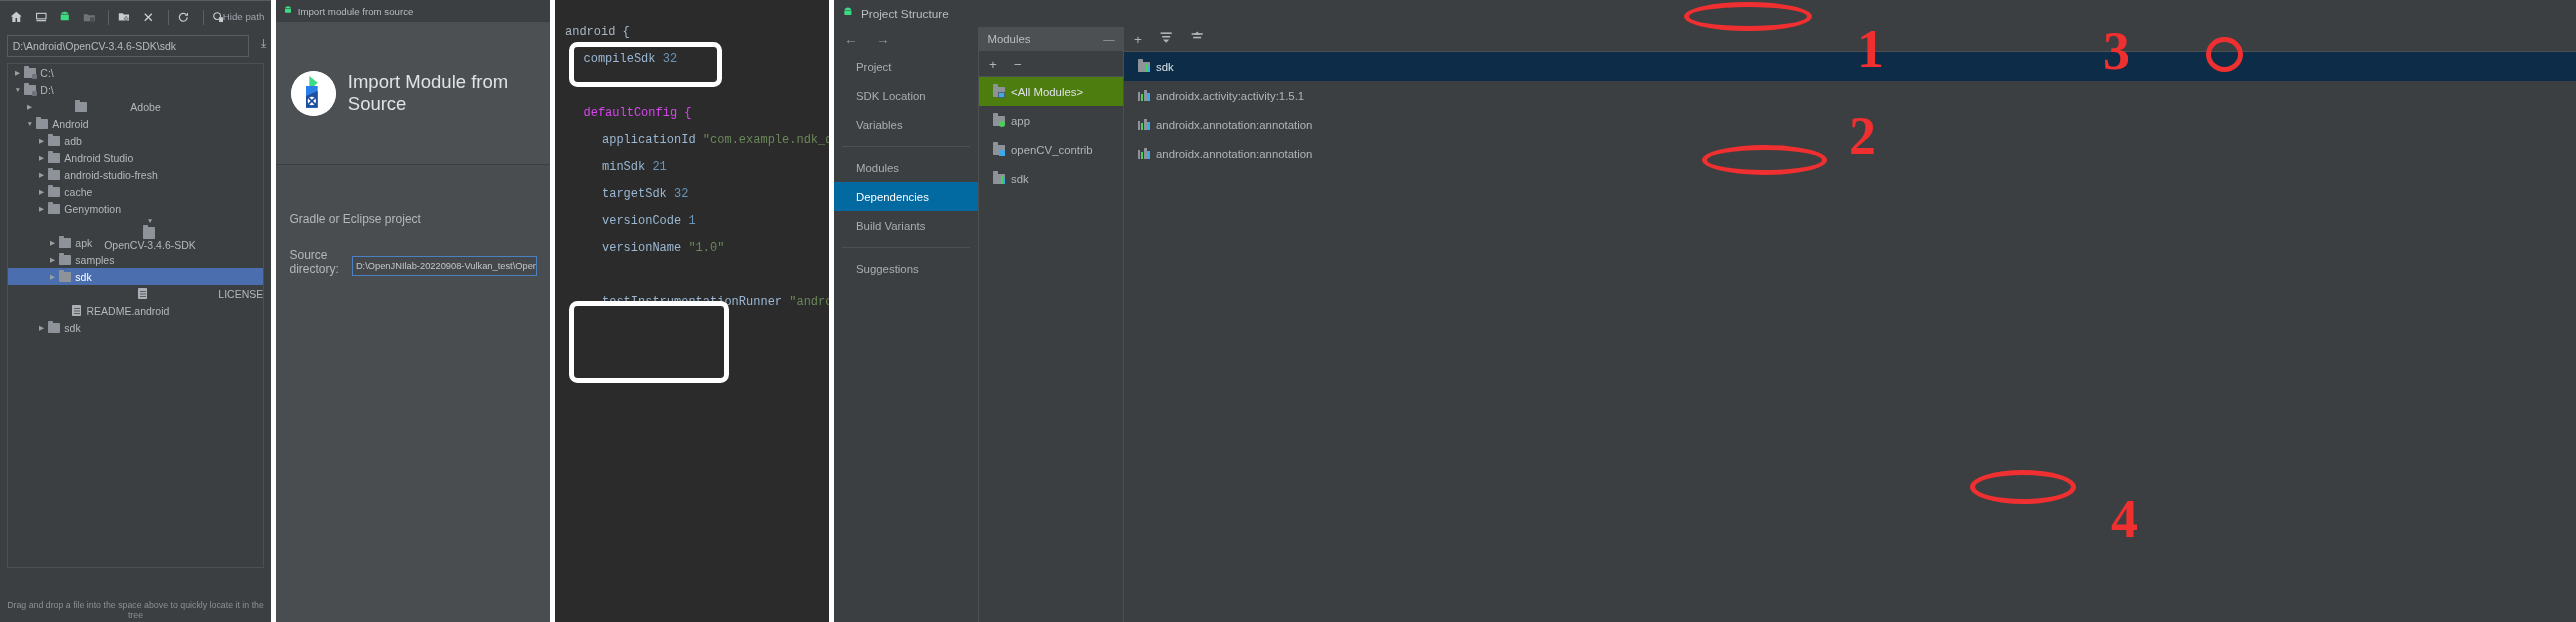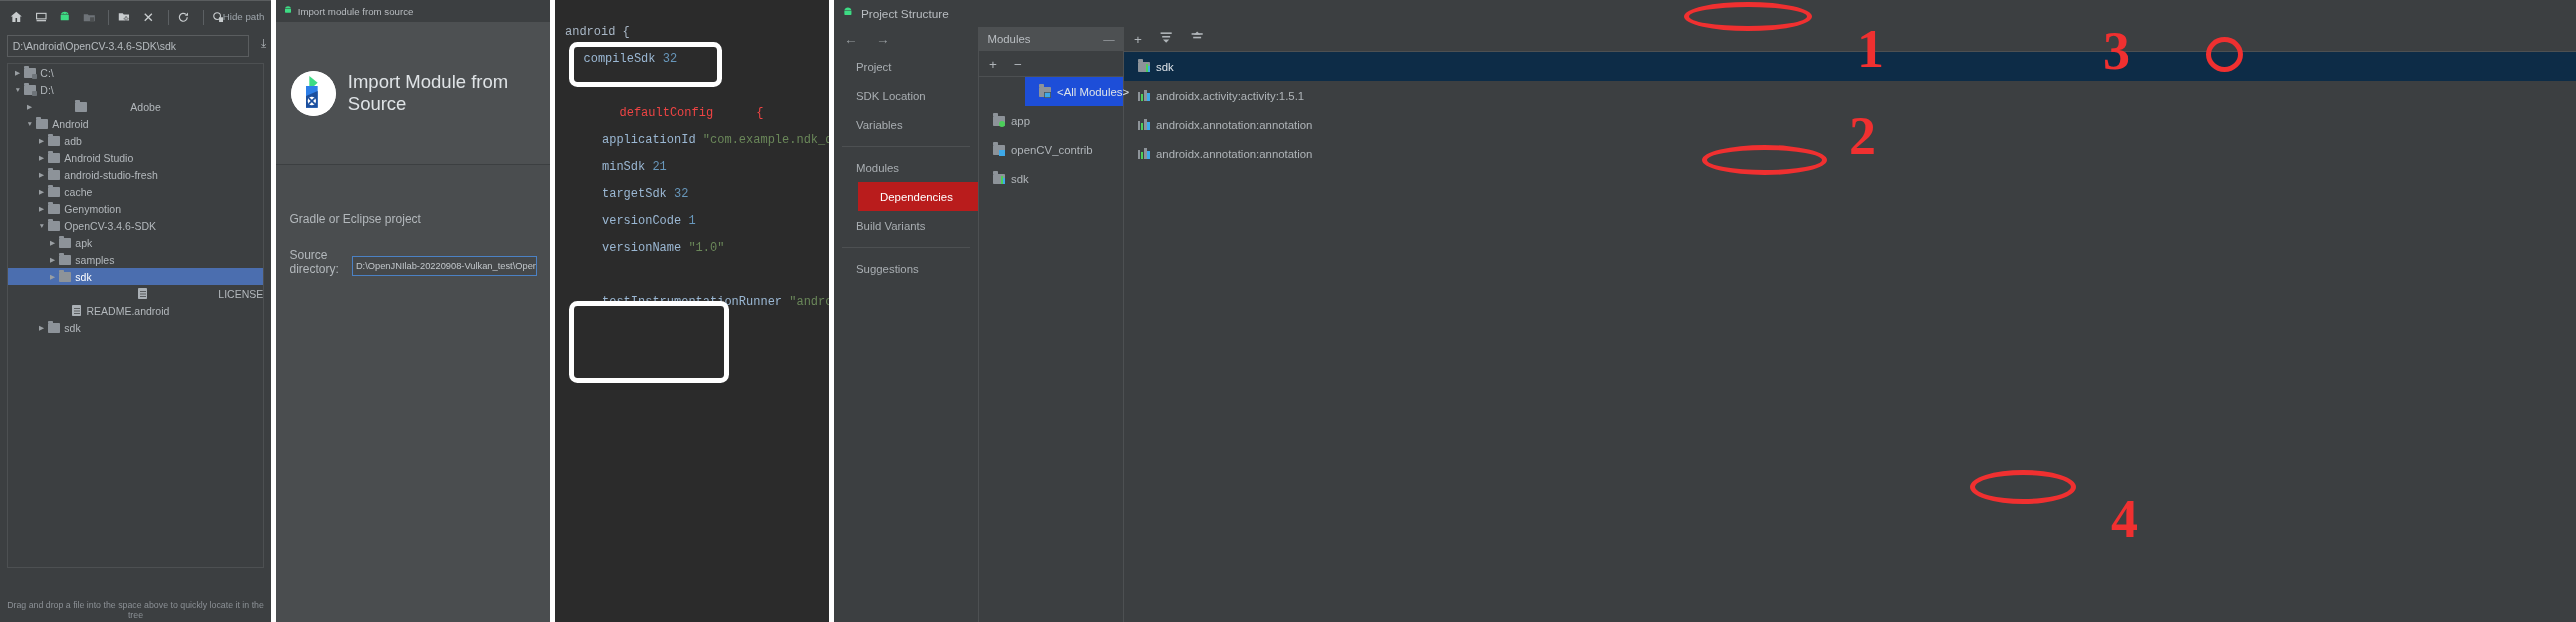--- a/index.html
+++ b/index.html
@@ -59,49 +59,49 @@
   #p2 .body { padding:0 13.5px; position:relative; height:458px; }
   #p2 .lbl { font-size:12px; color:#b3b8bc; }
   #p2 .field-row { display:flex; align-items:flex-end; }
   #p2 .srcbox { flex:1; height:20px; background:#45484a; border:1.7px solid #4b81c4;
      display:flex; align-items:center; padding:0 3.4px; font-size:9.3px;
      color:#c2c7cb; overflow:hidden; white-space:nowrap; }
 
   
   #p3 { width:274px; background:#2b2b2b; }
   #p3 .code { padding:18.5px 0 0 10px; font-family:"Liberation Mono", monospace;
-     font-size:12px; line-height:27px; white-space:pre; } .k-fn { color:#ef4444;margin-left:36px; } .k-id { color:#a9b7c6; }
+     font-size:12px; line-height:27px; white-space:pre; } .k-fn { color:#d946ef; } .k-id { color:#a9b7c6; }
   .k-num { color:#6897bb; } .k-str { color:#6a8759; } .k-prop { color:#9bb8d4; }
 
   
   #p4 { flex:1; background:#3c3f41; }
   #p4 .pstitle { height:27px; display:flex; align-items:center; padding-left:8.4px;
      font-size:11.8px; color:#b9bdc1; }
   #p4 .psbody { display:flex; height:596px; }
   #p4 .nav { width:145px; background:#3c3f41; border-right:0.8px solid #4d5052;
      position:relative; }
   #p4 .navbtns { height:25px; display:flex; align-items:center; gap:18.5px;
      padding-left:10px; color:#9a9fa3; font-size:13.5px; }
   #p4 .navitem { height:29px; display:flex; align-items:center; padding-left:22px;
      font-size:11.4px; color:#a9aeb2; }
-  #p4 .navitem.sel { background:#b91c1c; color:#fff;margin-left:24px; }
+  #p4 .navitem.sel { background:#0369a1; color:#fff; }
   #p4 .navdiv { height:0.8px; background:#4d5052; margin:6.7px 8.4px; }
   #p4 .cols { flex:1; display:flex; }
   #p4 .col { display:flex; flex-direction:column; }
   #p4 .colhdr { height:25px; background:#4d5052; display:flex; align-items:center;
      padding:0 8.4px; font-size:11.4px; color:#b9bdc1; justify-content:space-between;
      border-bottom:0.8px solid #3c3f41; }
   #p4 .colbar { height:25px; display:flex; align-items:center; gap:17px;
      padding:0 10px; color:#b0b5b9; font-size:13.5px;
      border-bottom:0.8px solid #4d5052; }
   #p4 .modcol { width:145px; border-right:0.8px solid #4d5052; }
   #p4 .depcol { flex:1; }
   #p4 .litem { height:29px; display:flex; align-items:center; padding-left:13.5px;
      font-size:11.4px; color:#b0b5b9; white-space:nowrap; }
-  #p4 .litem.sel { background:#1d4ed8; color:#dde3e8;margin-left:46px; }
+  #p4 .litem.sel { background:#4d7c0f; color:#dde3e8; }
   #p4 .litem.sel2 { background:#0d2c47; color:#dde3e8; }
 
   .ico-mod { width:12.6px; height:10px; background:#8d9399; margin-right:5.9px;
      position:relative; flex:0 0 12.6px; border-radius:0.8px; }
   .ico-mod:before { content:""; position:absolute; top:-2.5px; left:0; width:5.9px;
      height:2.5px; background:#8d9399; border-radius:0.8px 0.8px 0 0; }
   .ico-mod.green:after { content:""; position:absolute; right:0px; bottom:-1.7px;
      width:5.9px; height:5.9px; border-radius:50%; background:#4ccf5a; }
   .ico-mod.blue:after { content:""; position:absolute; right:0px; bottom:-1.7px;
      width:5.9px; height:5.9px; background:#3ea9e8; }
@@ -235,21 +235,21 @@
         <div class="trow" style="padding-left: 29px;">
           <span class="arrow">▶</span>
           <span class="fico"></span>
           <span>cache</span>
         </div>
         <div class="trow" style="padding-left: 29px;">
           <span class="arrow">▶</span>
           <span class="fico"></span>
           <span>Genymotion</span>
         </div>
-        <div class="trow" style="padding-left: 29px;">
+        <div class="trow" style="padding-left: 29px; flex-direction: column;">
           <span class="arrow">▼</span>
           <span class="fico"></span>
           <span>OpenCV-3.4.6-SDK</span>
         </div>
         <div class="trow" style="padding-left: 40px;">
           <span class="arrow">▶</span>
           <span class="fico"></span>
           <span>apk</span>
         </div>
         <div class="trow" style="padding-left: 40px;">

